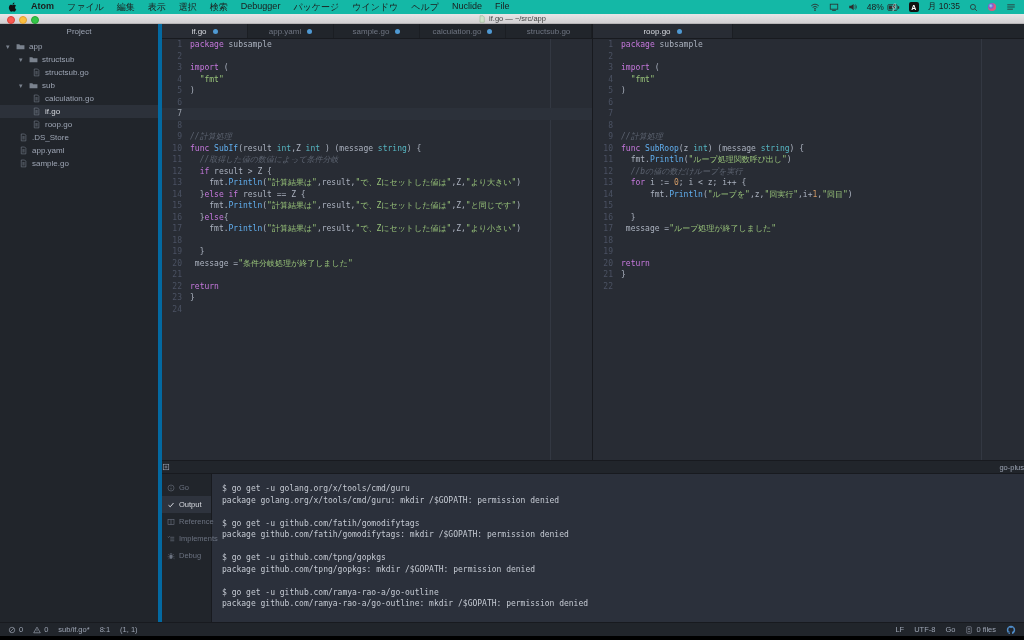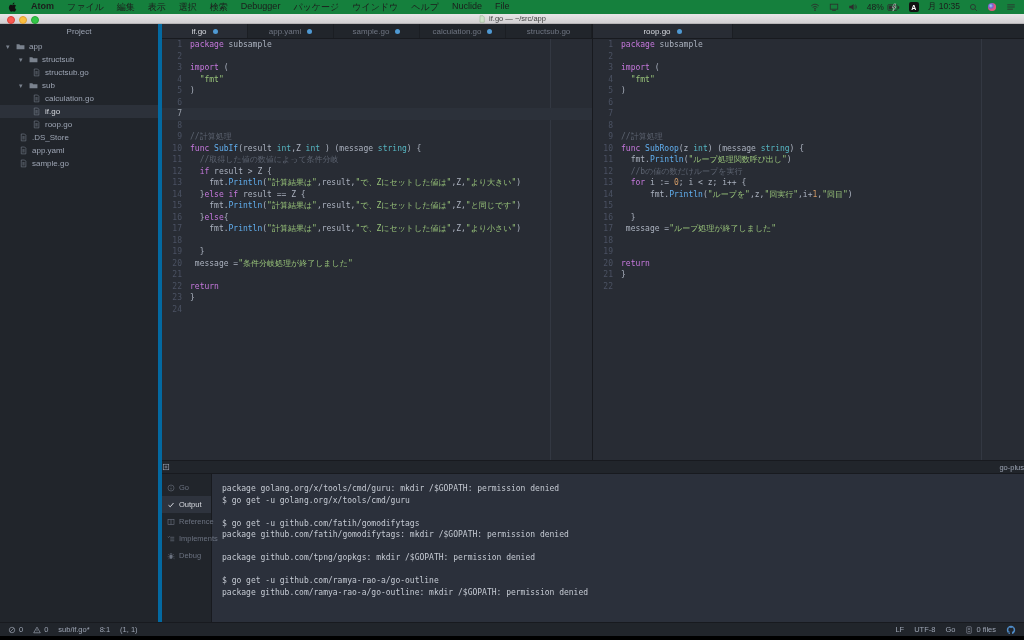--- a/index.html
+++ b/index.html
@@ -1,21 +1,21 @@
 <!DOCTYPE html>
 <html><head>
 <meta charset="utf-8">
 <style>
   html,body{margin:0;padding:0;background:#000;}
   .screen{position:relative;width:1024px;height:640px;background:#000;overflow:hidden;
     font-family:"Liberation Sans",sans-serif;-webkit-font-smoothing:antialiased;}
   .icn{display:inline-flex;align-items:center;justify-content:center;line-height:0;}
 
   
-  .menubar{position:absolute;left:0;top:0;right:0;height:14px;background:#15803d;
+  .menubar{position:absolute;left:0;top:0;right:0;height:14px;background:#14b8a6;
     display:flex;align-items:center;padding:0 8px;font-size:9px;color:#1c1c1c;gap:13px;z-index:30;}
   .menubar .mitem{white-space:nowrap;}
   .menubar .mitem.bold{font-weight:bold;}
   .mb-right{margin-left:auto;display:flex;align-items:center;gap:9px;}
   .mb-right .mtxt{font-size:8.5px;color:#1c1c1c;white-space:nowrap;}
   .input-src{width:10px;height:10px;background:#111;border-radius:2px;color:#fff;
     font-size:7px;display:flex;align-items:center;justify-content:center;font-weight:bold;}
 
   
   .titlebar{position:absolute;left:0;top:14px;right:0;height:10px;
@@ -56,21 +56,21 @@
   .wrap-guide{position:absolute;left:388px;top:0;bottom:0;width:1px;background:#333842;}
   .code-line{display:flex;height:11.5px;white-space:pre;position:relative;}
   .code-line .ln{flex:0 0 20px;width:20px;text-align:right;color:#4b5263;padding-right:8px;}
   .code-line .lc{white-space:pre;}
   .code-line.cursor-line{background:#2c313a;}
   .code-line.cursor-line .ln{color:#9aa0ab;}
   .tok-kw{color:#c678dd;}
   .tok-fn{color:#61afef;}
   .tok-ty{color:#56b6c2;}
   .tok-str{color:#98c379;}
-  .tok-cm{color:#5c6370;}
+  .tok-cm{color:#5c6370;font-style:italic;}
   .tok-num{color:#d19a66;}
   .tok-pl{color:#abb2bf;}
 
   
   .panel{position:absolute;left:162px;top:460px;width:862px;height:162px;background:#2b303b;}
   .panel-header{height:14px;background:#21252b;border-top:1px solid #181a1f;border-bottom:1px solid #181a1f;
     display:flex;align-items:center;justify-content:space-between;gap:4px;color:#9da5b4;font-size:7.5px;box-sizing:border-box;}
   .panel-body{display:flex;height:148px;}
   .panel-tabs{width:50px;background:#21252b;border-right:1px solid #181a1f;padding-top:5px;box-sizing:border-box;flex:0 0 50px;}
   .ptab{height:17px;display:flex;align-items:center;gap:4px;padding-left:5px;font-size:7.5px;color:#6b7280;cursor:default;}
@@ -423,28 +423,29 @@
               <svg width="8" height="8" viewBox="0 0 16 16">
                 <ellipse cx="8" cy="9.5" rx="3.4" ry="4.3" fill="currentColor"></ellipse>
                 <path stroke="currentColor" stroke-width="1.1" fill="none" d="M4.5 6.5 2.5 4.5m9 2 2-2M3.8 9.5H1.2m13.6 0h-2.6M4.5 12.5l-2 2m11-2 2 2M5.8 5a2.2 2.2 0 0 1 4.4 0"></path>
               </svg>
             </span>
             <span>Debug</span>
           </div>
         </div>
       <div class="console">
           <div class="console-block">
+            <div>$ go get -u golang.org/x/tools/cmd/guru</div>
             <div>package golang.org/x/tools/cmd/guru: mkdir /$GOPATH: permission denied</div>
-            <div>$ go get -u golang.org/x/tools/cmd/guru</div>
           </div>
           <div class="console-block">
             <div>$ go get -u github.com/fatih/gomodifytags</div>
             <div>package github.com/fatih/gomodifytags: mkdir /$GOPATH: permission denied</div>
           </div>
           <div class="console-block">
+            <div>$ go get -u github.com/tpng/gopkgs</div>
             <div>package github.com/tpng/gopkgs: mkdir /$GOPATH: permission denied</div>
           </div>
           <div class="console-block">
             <div>$ go get -u github.com/ramya-rao-a/go-outline</div>
             <div>package github.com/ramya-rao-a/go-outline: mkdir /$GOPATH: permission denied</div>
           </div>
         </div>
     </div>
   </div>
 

